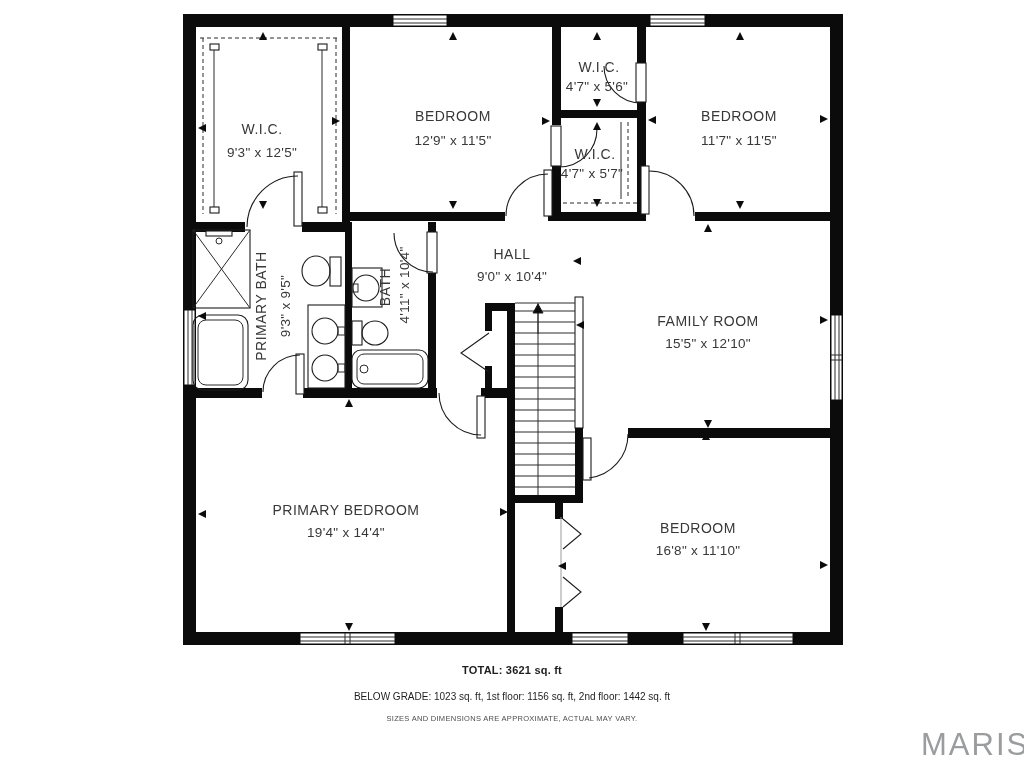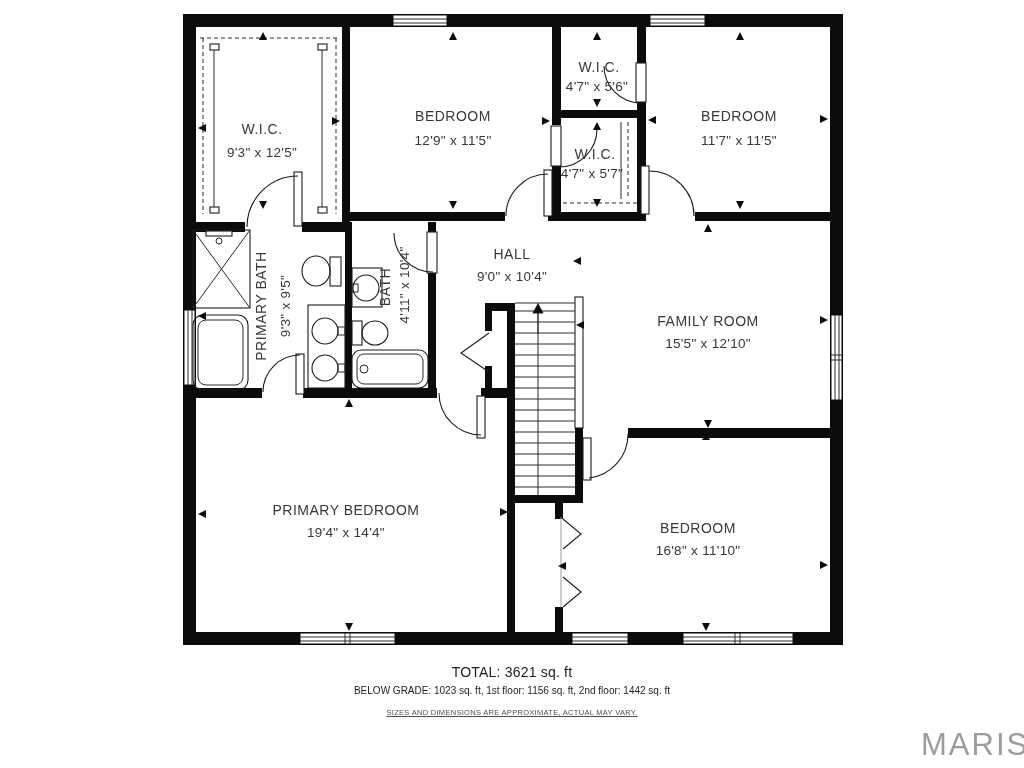--- a/index.html
+++ b/index.html
@@ -11,23 +11,23 @@
   .room-dims{font-size:13.5px;letter-spacing:.3px;}
   .wall{fill:#0b0b0b;}
   .erase{fill:#ffffff;}
   .thin{stroke:#1c1c1c;stroke-width:1.1;fill:none;}
   .thin2{stroke:#2a2a2a;stroke-width:1;fill:none;}
   .dash{stroke:#2a2a2a;stroke-width:1;fill:none;stroke-dasharray:4 3;}
   .leaf{fill:#ffffff;stroke:#1c1c1c;stroke-width:1.1;}
   .winbox{fill:#ffffff;stroke:#0b0b0b;stroke-width:1;}
   .mk{fill:#0b0b0b;}
   .footer{position:absolute;left:0;top:664px;width:100%;text-align:center;color:#1e1e1e;}
-  .footer .l1{font-size:14px;font-weight:normal;margin-bottom:3px;letter-spacing:.2px;}
+  .footer .l1{font-size:11px;font-weight:bold;margin-bottom:13px;letter-spacing:.2px;}
   .footer .l2,.footer .l3,.footer .l4{font-size:10px;line-height:16px;}
-  .footer .disc{font-size:7.5px;color:#4d4d4d;margin-top:9px;letter-spacing:.3px;text-decoration:underline;}
+  .footer .disc{font-size:7.5px;color:#4d4d4d;margin-top:9px;letter-spacing:.3px;}
   .watermark{position:absolute;left:921px;top:727px;font-size:31px;color:#9a9c9d;
              letter-spacing:2px;white-space:nowrap;}
 </style>
 </head>
 <body>
 
 <div class="page">
 <svg width="1024" height="768" viewBox="0 0 1024 768">
 
   <g>

